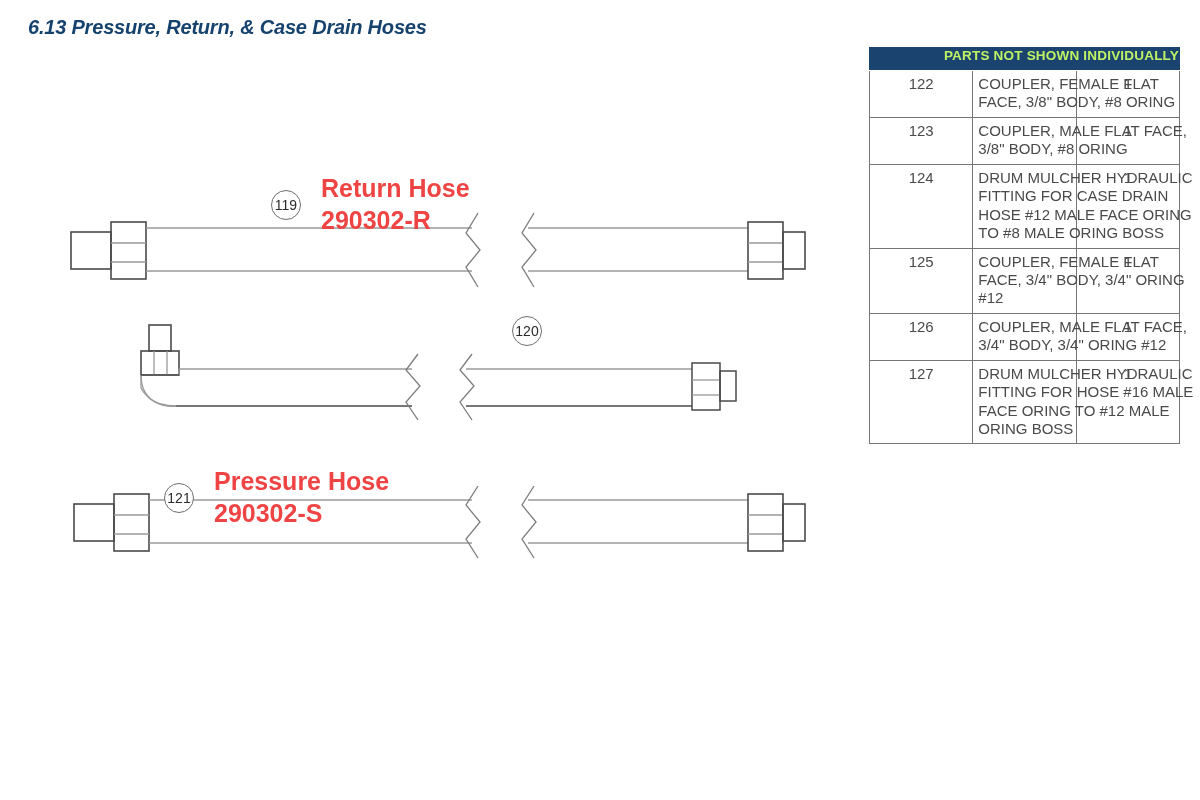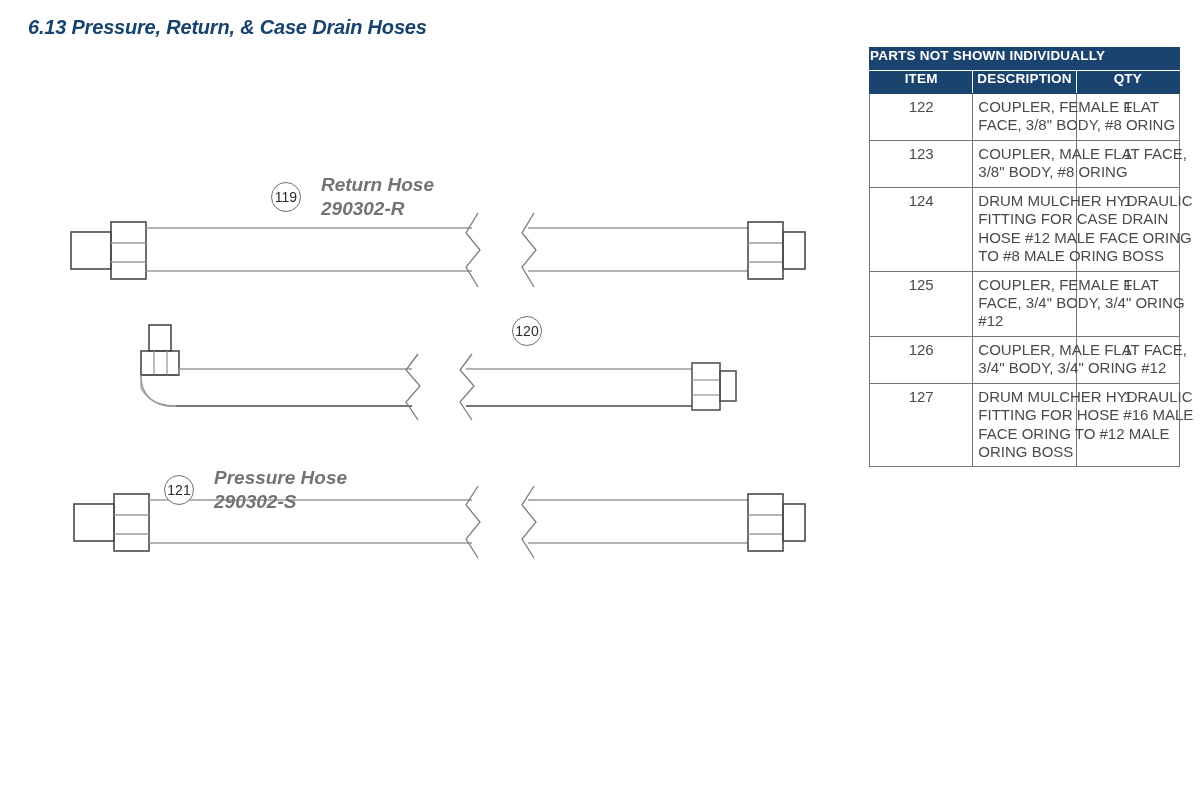--- a/index.html
+++ b/index.html
@@ -44,26 +44,25 @@
     width: 30px; height: 30px;
     border: 1.3px solid #6f6f6f;
     border-radius: 50%;
     display: flex; align-items: center; justify-content: center;
     font-size: 14px;
     color: #2b2b2b;
     flex: 0 0 auto;
     background: #fff;
   }
   .calloutText {
-    font-size: 19px;
+    font-size: 25px;
     font-weight: bold;
-    color: #737373;
+    color: #ef4444;
     line-height: 1.27;
     white-space: nowrap;
-    font-style: italic;
   }
   .calloutText .l2 { display: block; }
 
   #callout-119 { left: 271px; top: 173px; }
   #callout-120 { left: 512px; top: 316px; }
   #callout-121 { left: 164px; top: 466px; }
 
   
   .parts-table {
     position: absolute;
@@ -71,24 +70,24 @@
     width: 311px;
     border-collapse: collapse;
     table-layout: fixed;
   }
   .parts-table th, .parts-table td {
     padding: 0;
     vertical-align: top;
   }
   .pt-title th {
     background: #1b4370;
-    color: #ffffff;
+    color: #bef264;
     font-size: 13.5px;
     font-weight: bold;
-    text-align: left;
+    text-align: right;
     letter-spacing: 0.2px;
     height: 23px;
     border: 1px solid #1b4370;
     border-bottom: 1px solid #ffffff;
   }
   .pt-head th {
     background: #1b4370;
     color: #ffffff;
     font-size: 13.5px;
     font-weight: bold;
@@ -246,25 +245,20 @@
       <span>Pressure Hose</span>
       <span class="l2">290302-S</span>
     </div>
   </div>
 
   <table class="parts-table">
     <thead>
       <tr class="pt-title">
         <th colspan="3">PARTS NOT SHOWN INDIVIDUALLY</th>
       </tr>
-      <tr class="pt-head">
-        <th class="c-item">ITEM</th>
-        <th class="c-desc">DESCRIPTION</th>
-        <th class="c-qty">QTY</th>
-      </tr>
     </thead>
     <tbody>
       <tr>
         <td class="c-item">122</td>
         <td class="c-desc">
           <span>COUPLER, FEMALE FLAT</span>
           <span>FACE, 3/8" BODY, #8 ORING</span>
         </td>
         <td class="c-qty">1</td>
       </tr>

